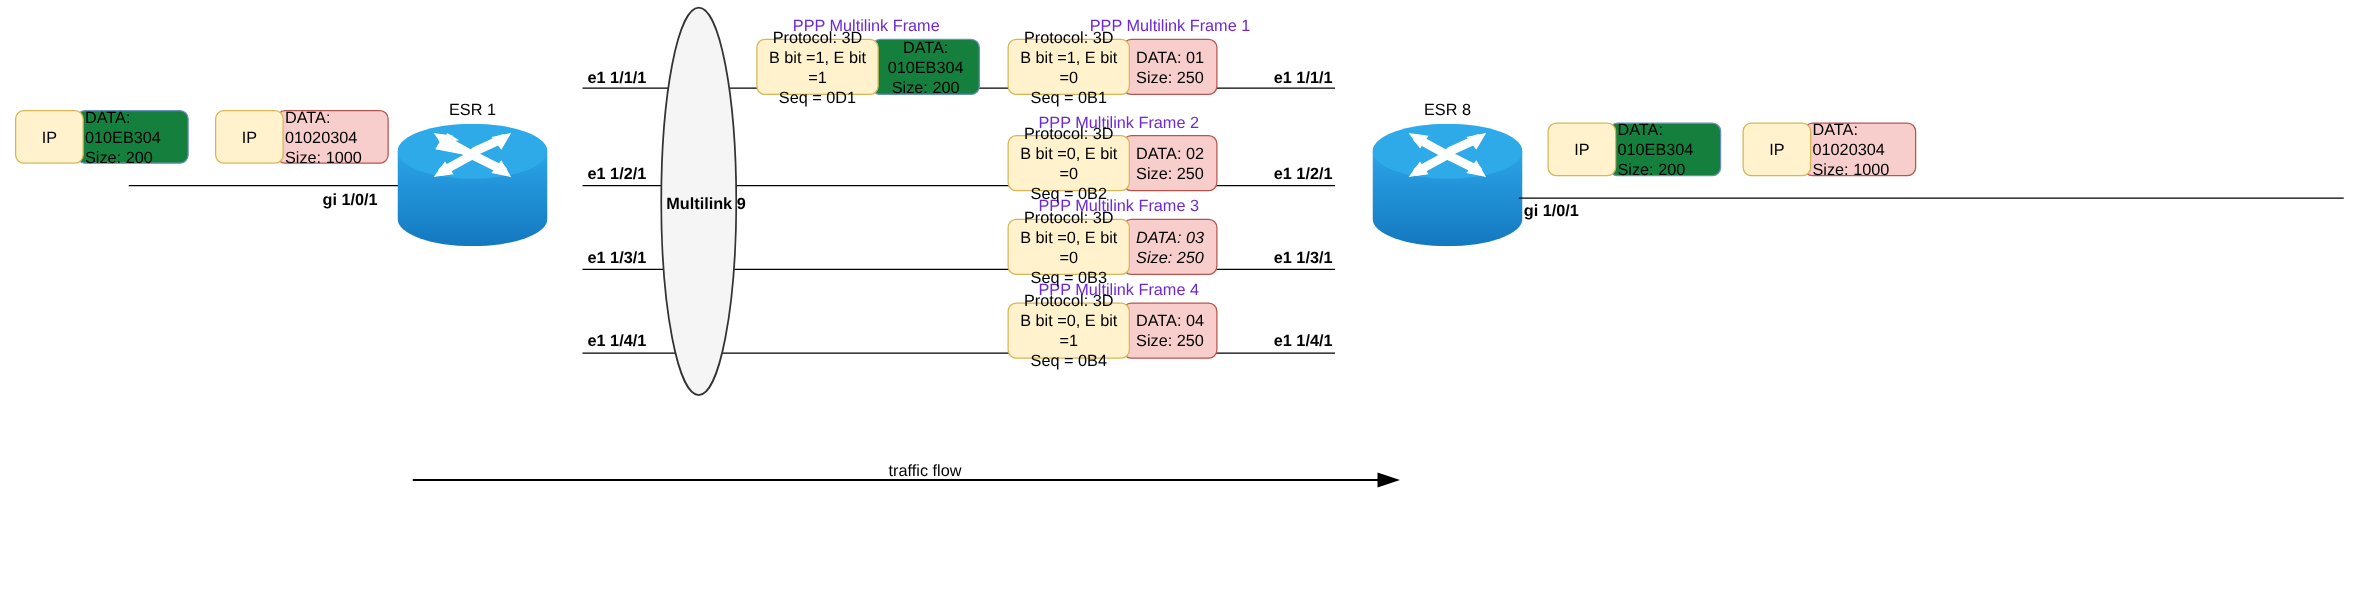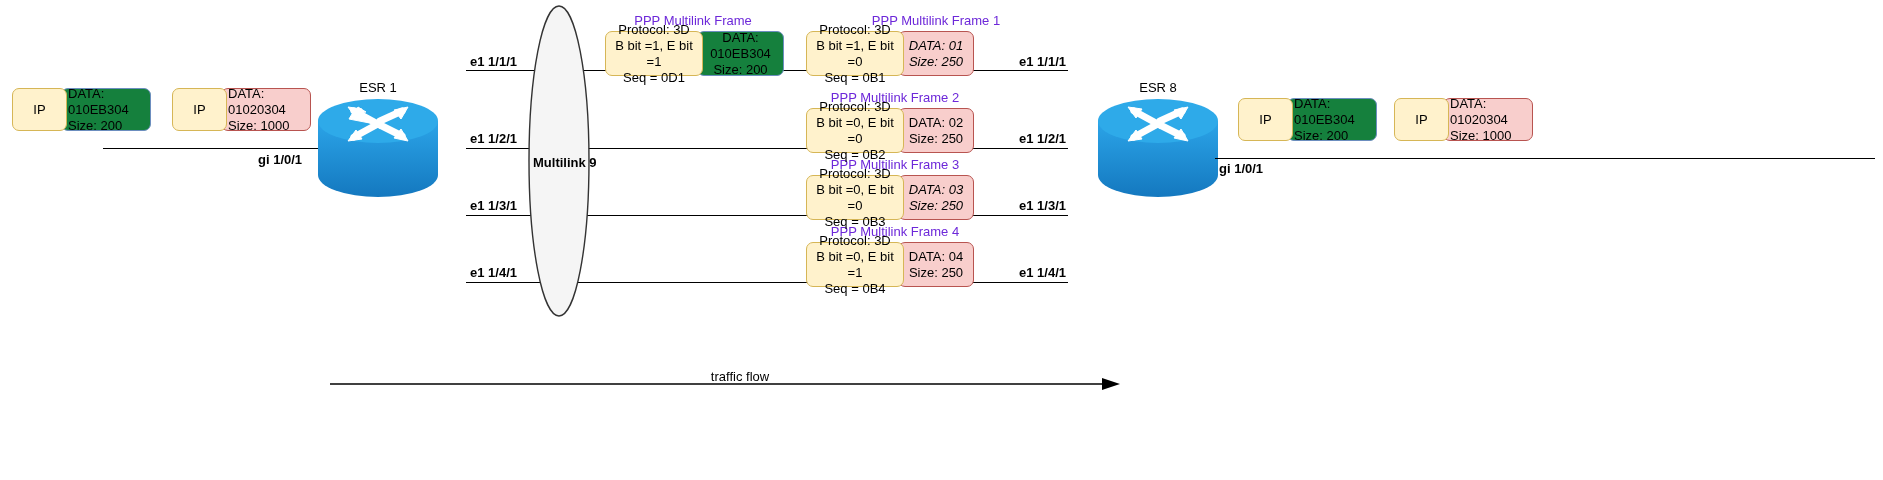--- a/index.html
+++ b/index.html
@@ -147,21 +147,21 @@
     <div class="pkt blue" style="width:87px;height:45px;margin-left:-6px;z-index:1;">
       <span class="ptxt"><span>DATA: 010EB304</span><br><span>Size: 200</span></span>
     </div>
   </div>
 
   <div class="frametitle" style="left:936px;top:13px;">PPP Multilink Frame 1</div>
   <div class="pktgroup" style="left:806px;top:31px;">
     <div class="pkt yellow" style="width:98px;height:45px;z-index:2;">
       <span class="ptxt"><span>Protocol: 3D</span><br><span>B bit =1, E bit =0</span><br><span>Seq = 0B1</span></span>
     </div>
-    <div class="pkt red" style="width:76px;height:45px;margin-left:-6px;z-index:1;font-style:italic;">
+    <div class="pkt red" style="width:76px;height:45px;margin-left:-6px;z-index:1;">
       <span class="ptxt"><span>DATA: 01</span><br><span>Size: 250</span></span>
     </div>
   </div>
 
   <div class="frametitle" style="left:895px;top:90px;">PPP Multilink Frame 2</div>
   <div class="pktgroup" style="left:806px;top:108px;">
     <div class="pkt yellow" style="width:98px;height:45px;z-index:2;">
       <span class="ptxt"><span>Protocol: 3D</span><br><span>B bit =0, E bit =0</span><br><span>Seq = 0B2</span></span>
     </div>
     <div class="pkt red" style="width:76px;height:45px;margin-left:-6px;z-index:1;">

